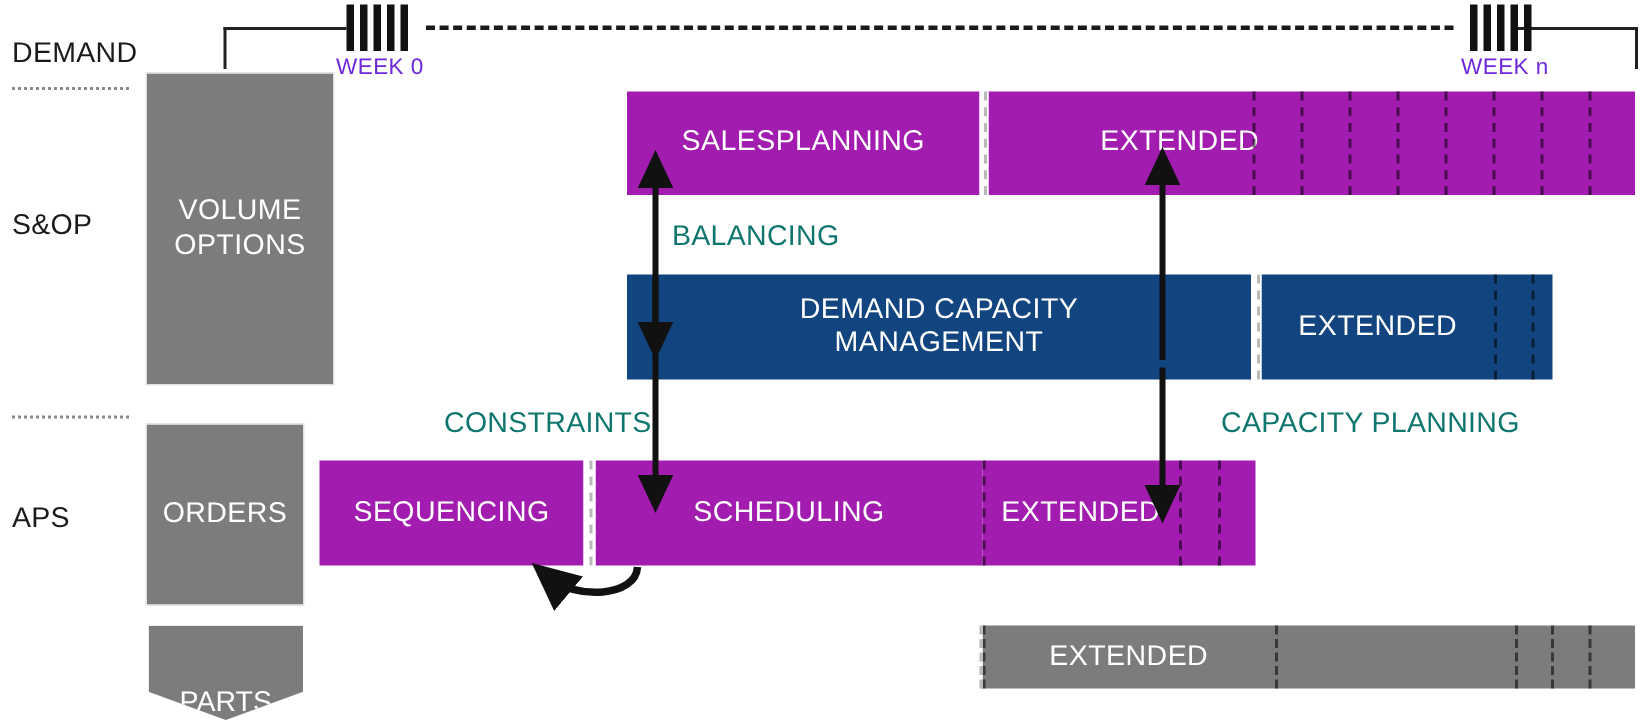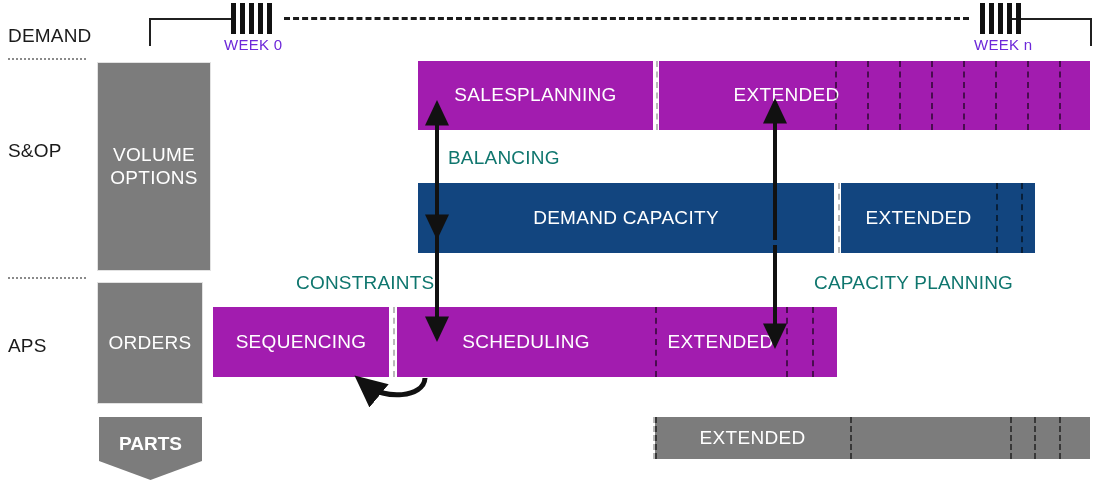--- a/index.html
+++ b/index.html
@@ -90,27 +90,26 @@
   .block.grey-outline  { outline: 1px solid #e2e2e2; }
 
   .block .txt { pointer-events: none; }
 
   
   .chevron {
     position: absolute;
     background: #7c7c7c;
     clip-path: polygon(0 0, 100% 0, 100% 70%, 50% 100%, 0 70%);
     display: flex;
-    align-items: flex-start;
+    align-items: flex-end;
     justify-content: center;
     color: #fff;
     font-size: 19px;
     box-sizing: border-box;
     padding-top: 16px;
-    font-weight: bold;
   }
 
   
   .vdiv {
     position: absolute;
     top: 0;
     bottom: 0;
     width: 0;
     border-left: 2px dashed rgba(0,0,0,0.55);
   }
@@ -174,21 +173,21 @@
 
   <div class="barcode" style="left:980px; top:3px; height:31px;">
     <i></i>
       <i></i>
       <i></i>
       <i></i>
       <i></i>
   </div>
   <div class="week-label" style="left:974px; top:36px;">WEEK n</div>
 
-  <div class="block grey grey-outline" style="left:98px; top:63px; width:112px; height:207px;">
+  <div class="block grey grey-outline" style="left:98px; top:49px; width:124px; height:207px;">
     <span class="txt">
       <span>VOLUME</span><br>
       <span>OPTIONS</span>
     </span>
   </div>
 
   <div class="block grey grey-outline" style="left:98px; top:283px; width:104px; height:120px;">
     <span class="txt">ORDERS</span>
   </div>
 
@@ -207,20 +206,21 @@
     <span class="vdiv" style="left:272px;"></span>
     <span class="vdiv" style="left:304px;"></span>
     <span class="vdiv" style="left:336px;"></span>
     <span class="vdiv" style="left:368px;"></span>
     <span class="vdiv" style="left:400px;"></span>
   </div>
 
   <div class="block blue" style="left:418px; top:183px; width:416px; height:70px;">
     <span class="txt">
       <span>DEMAND CAPACITY</span><br>
+      <span>MANAGEMENT</span>
     </span>
   </div>
   <div class="block blue" style="left:841px; top:183px; width:194px; height:70px;">
     <span class="txt" style="position:absolute; left:0; width:155px; text-align:center;">EXTENDED</span>
     <span class="vdiv" style="left:155px;"></span>
     <span class="vdiv" style="left:180px;"></span>
   </div>
 
   <div class="block orange" style="left:213px; top:307px; width:176px; height:70px;">
     <span class="txt">SEQUENCING</span>

